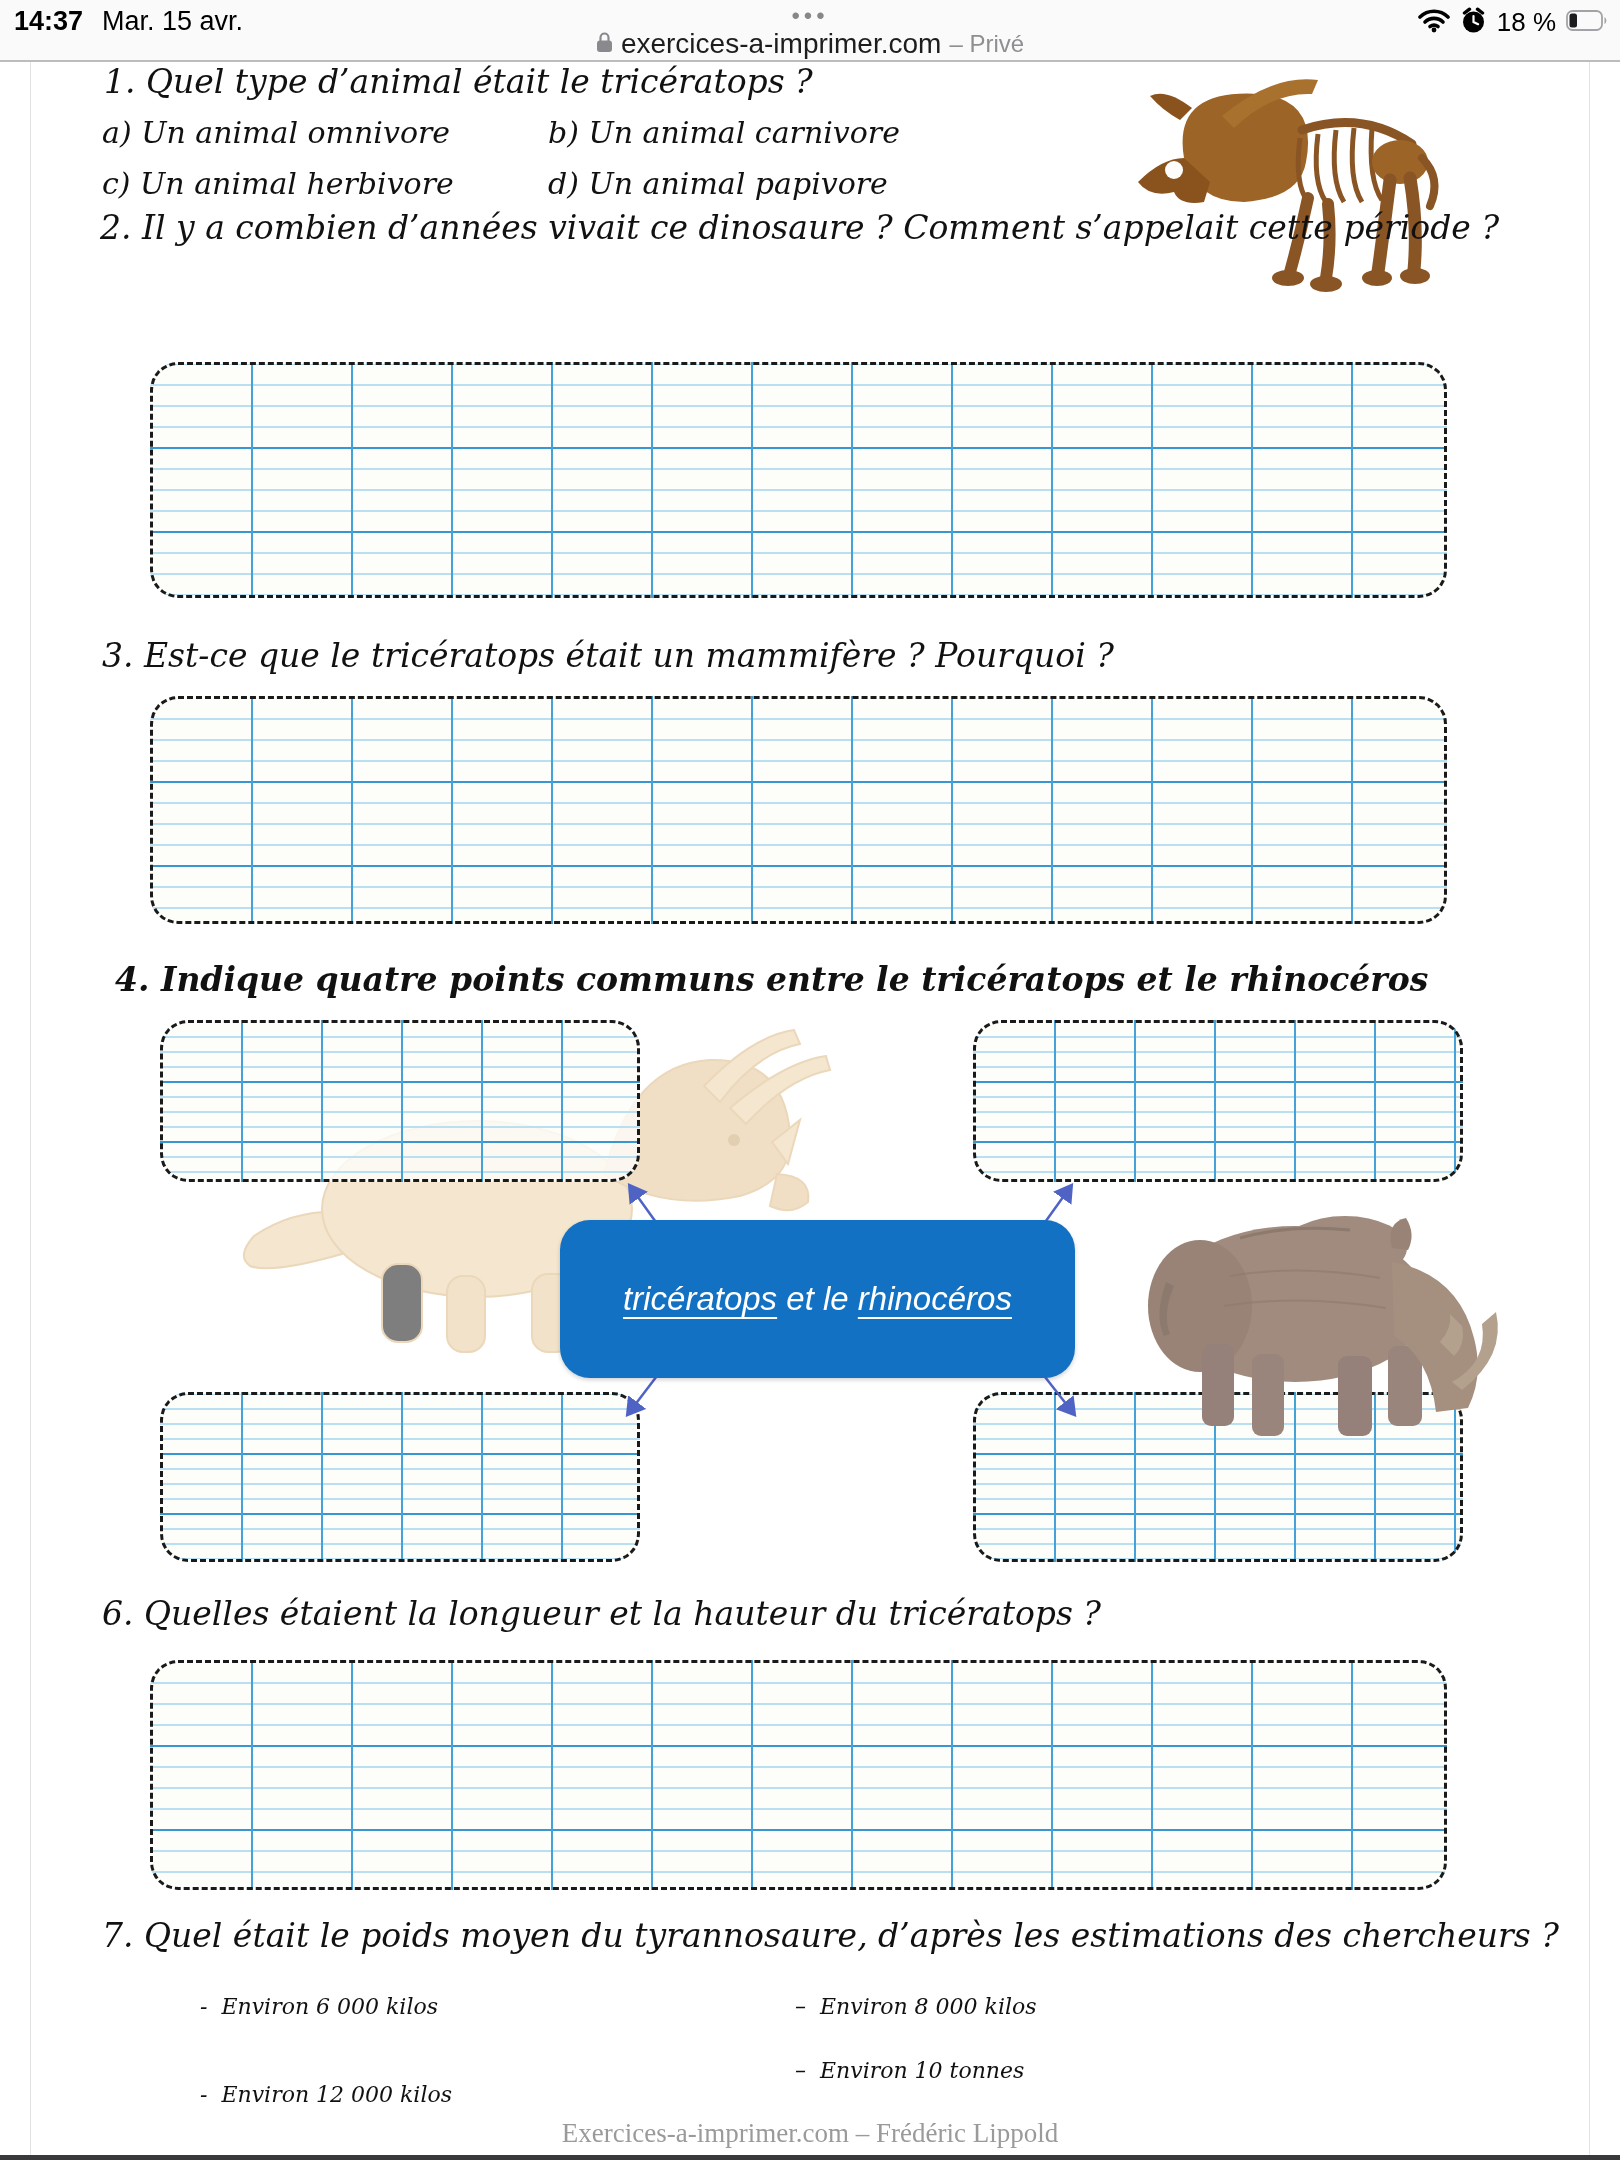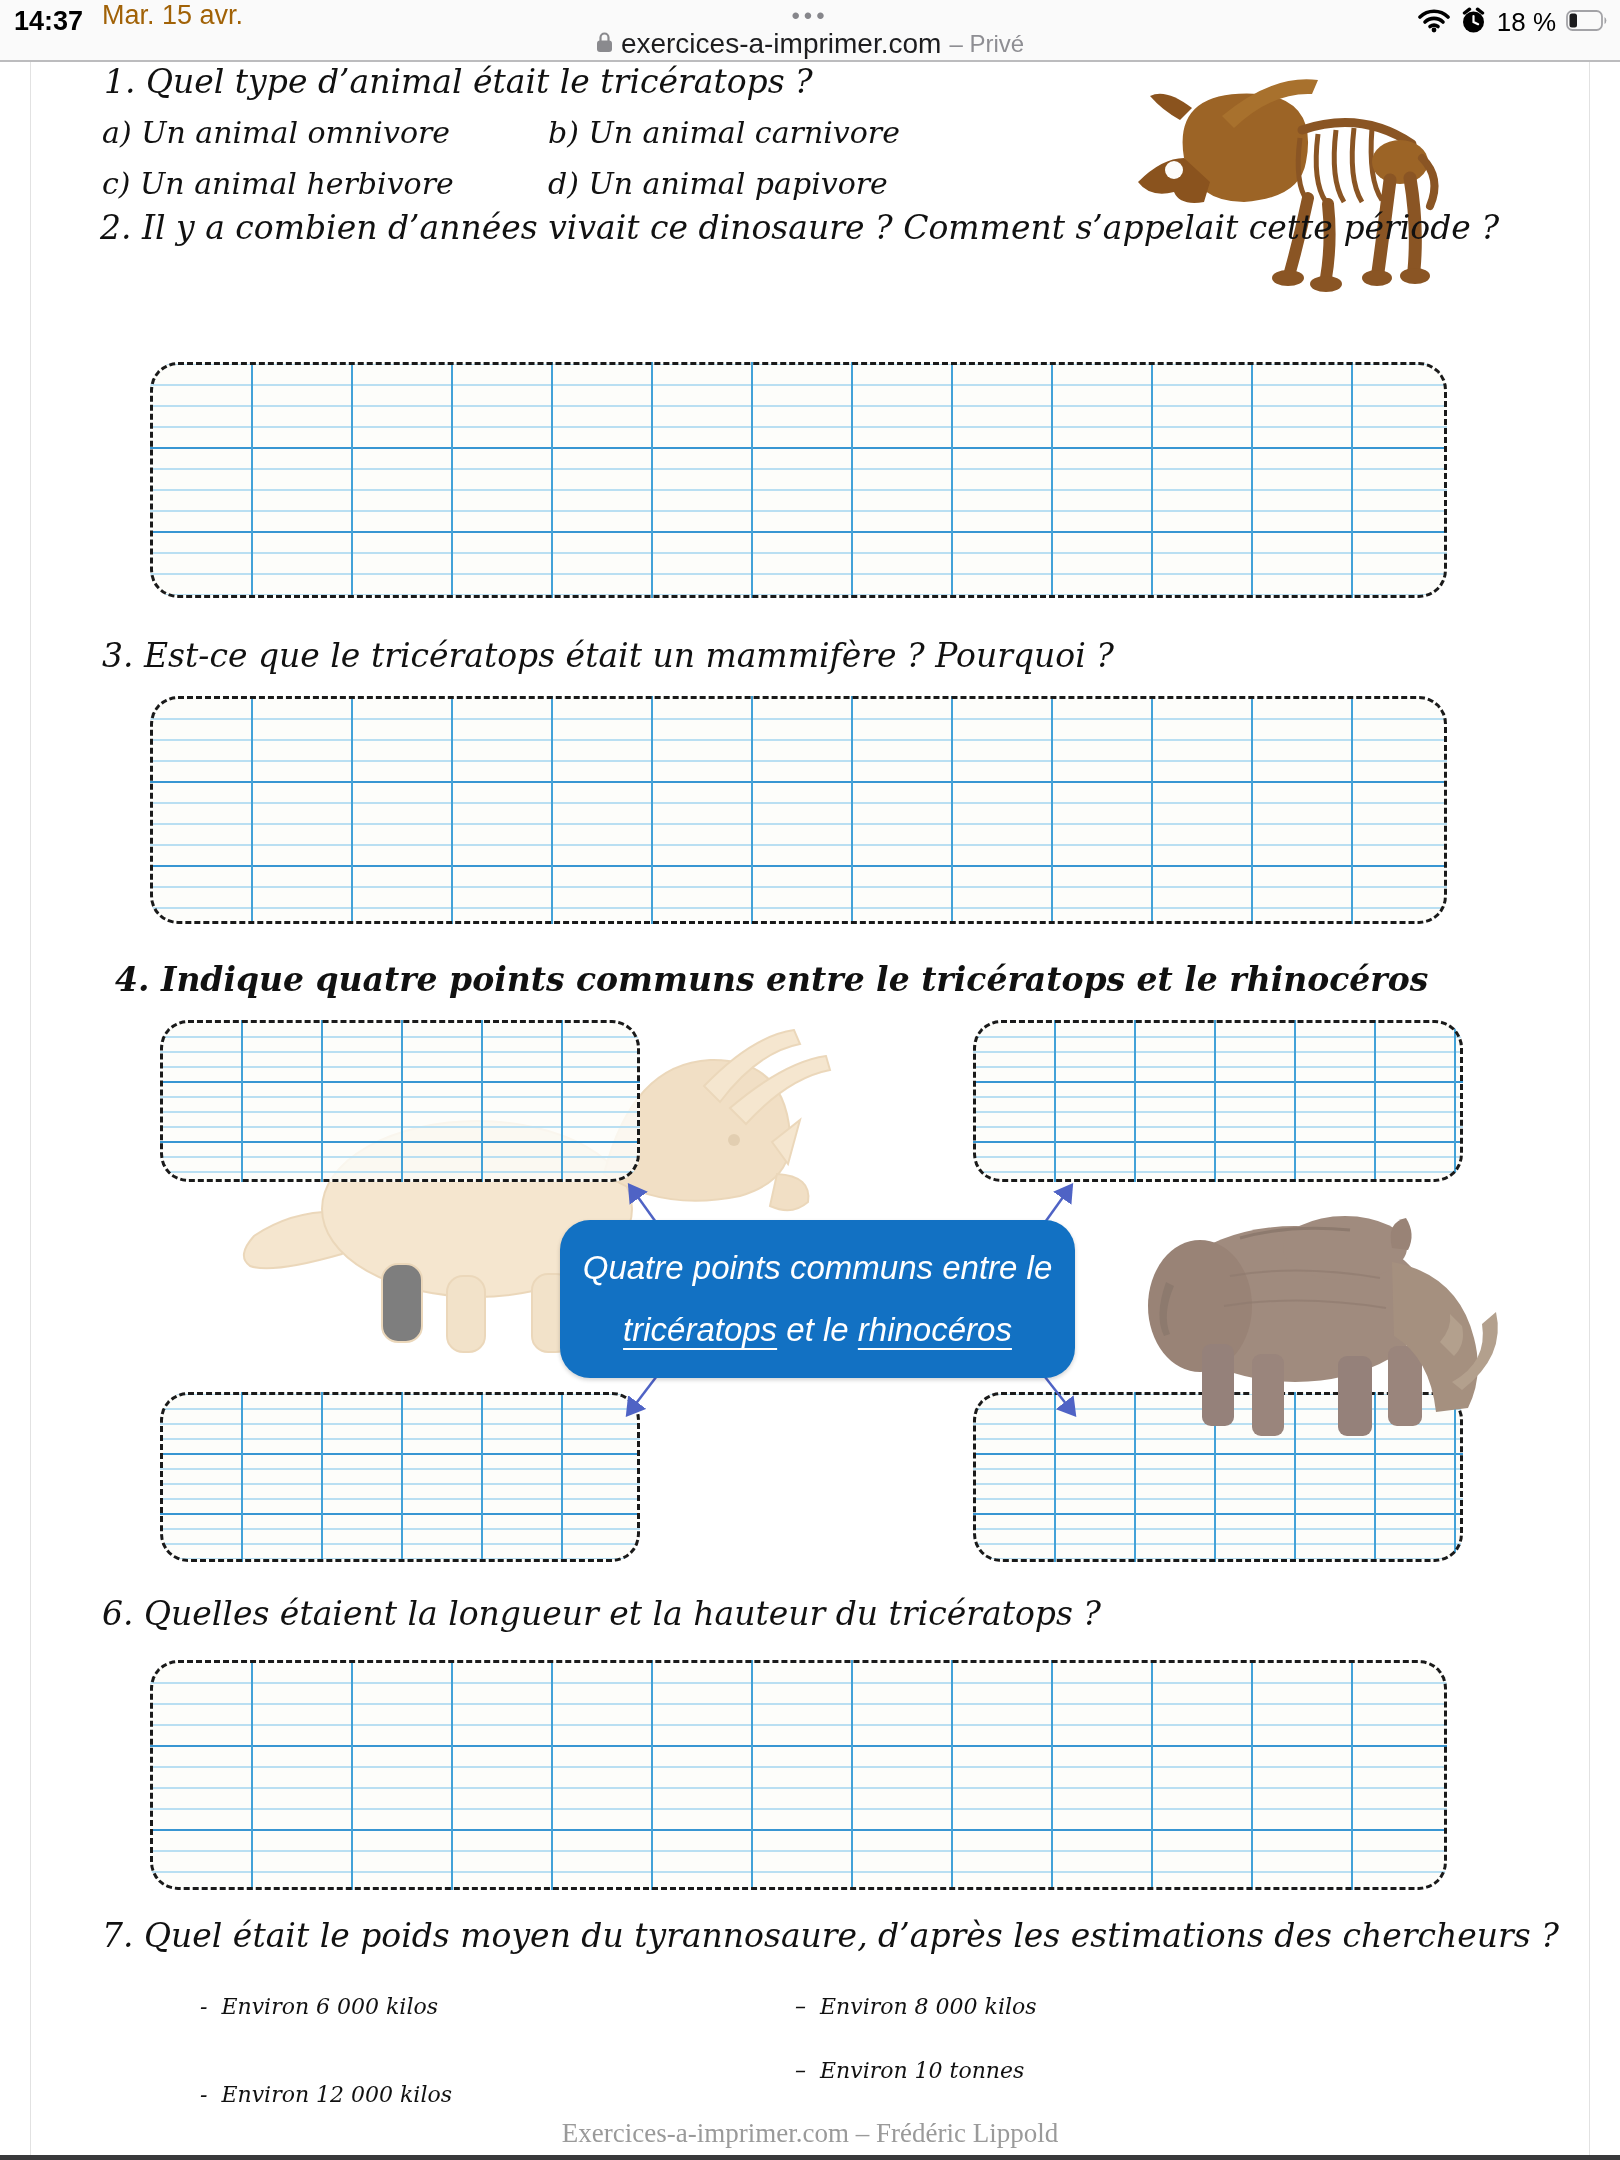--- a/index.html
+++ b/index.html
@@ -10,21 +10,21 @@
     --arrow:#4f63c5;   
     --ink:#111111;
   }
   html,body{margin:0;padding:0;}
   body{width:1620px;height:2160px;background:#ffffff;font-family:"Liberation Sans",sans-serif;overflow:hidden;}
   #screen{position:relative;width:1460px;height:2160px;background:#ffffff;}
 
   
   .chrome{position:absolute;left:0;top:0;width:1620px;height:60px;background:#fafafa;border-bottom:2px solid #bcbcbe;z-index:10;}
   .time{position:absolute;left:14px;top:6px;font-size:27px;font-weight:700;color:#000;}
-  .date{position:absolute;left:102px;top:0;font-size:27px;font-weight:400;color:#a16207;}
+  .date{position:absolute;left:102px;top:6px;font-size:27px;font-weight:400;color:#000000;}
   .dots{position:absolute;left:50%;top:2px;transform:translateX(-50%);font-size:24px;letter-spacing:4px;color:#86868b;}
   .trayicons{position:absolute;right:12px;top:7px;display:flex;align-items:center;gap:10px;}
   .pct{font-size:26px;color:#000;}
   .urlrow{position:absolute;left:0;top:29px;width:1620px;height:30px;display:flex;align-items:center;justify-content:center;gap:8px;}
   .urldomain{font-size:28px;color:#1d1d1f;}
   .urlpriv{font-size:24px;color:#8e8e93;}
 
   
   .page-edge{position:absolute;top:60px;bottom:0;width:1px;background:#e2e2e2;z-index:1;}
   .bottom-strip{position:absolute;left:0;bottom:0;width:1620px;height:5px;background:#39393b;z-index:11;}
@@ -174,21 +174,20 @@
         <path d="M0,0 L7.5,4.5 L0,9 Z" fill="#4f63c5"></path>
       </marker>
     </defs>
     <line x1="663" y1="1232" x2="630" y2="1186" stroke="#4f63c5" stroke-width="2.5" marker-end="url(#ah)"></line>
     <line x1="1038" y1="1232" x2="1071" y2="1186" stroke="#4f63c5" stroke-width="2.5" marker-end="url(#ah)"></line>
     <line x1="663" y1="1368" x2="628" y2="1414" stroke="#4f63c5" stroke-width="2.5" marker-end="url(#ah)"></line>
     <line x1="1038" y1="1368" x2="1074" y2="1414" stroke="#4f63c5" stroke-width="2.5" marker-end="url(#ah)"></line>
   </svg>
 
   <div class="bubble">
-    <div class="bl">Quatre points communs entre le</div>
     <div class="bl"><span class="u">tricératops</span><span> et le </span><span class="u">rhinocéros</span></div>
   </div>
 
   <svg class="artsvg" style="left:1140px;top:1186px;z-index:2;" width="368" height="256" viewBox="0 0 368 256">
     <ellipse cx="155" cy="118" rx="132" ry="78" fill="#a08b7e"></ellipse>
     <ellipse cx="205" cy="62" rx="62" ry="32" fill="#a08b7e"></ellipse>
     <ellipse cx="60" cy="120" rx="52" ry="66" fill="#998376"></ellipse>
     <path d="M26,96 Q14,130 24,150 L30,148 Q22,128 34,100 Z" fill="#8d7a6e"></path>
     <rect x="62" y="158" width="32" height="82" rx="9" fill="#95817a"></rect>
     <rect x="112" y="168" width="32" height="82" rx="9" fill="#9a857c"></rect>

